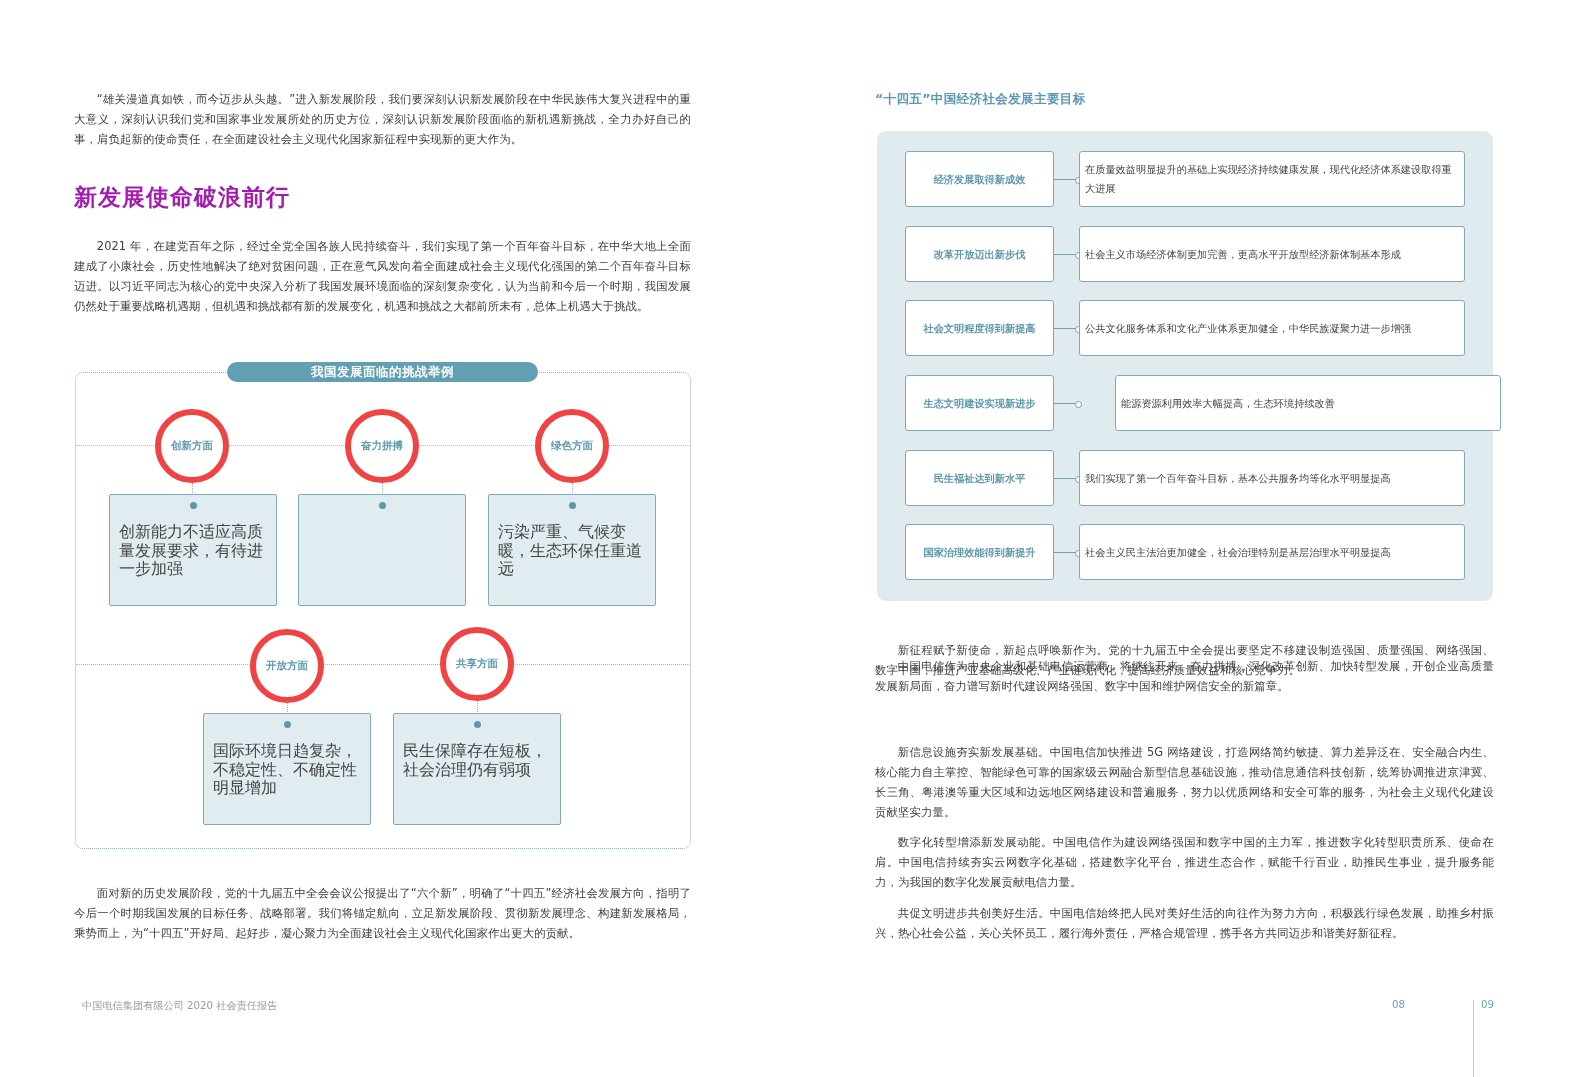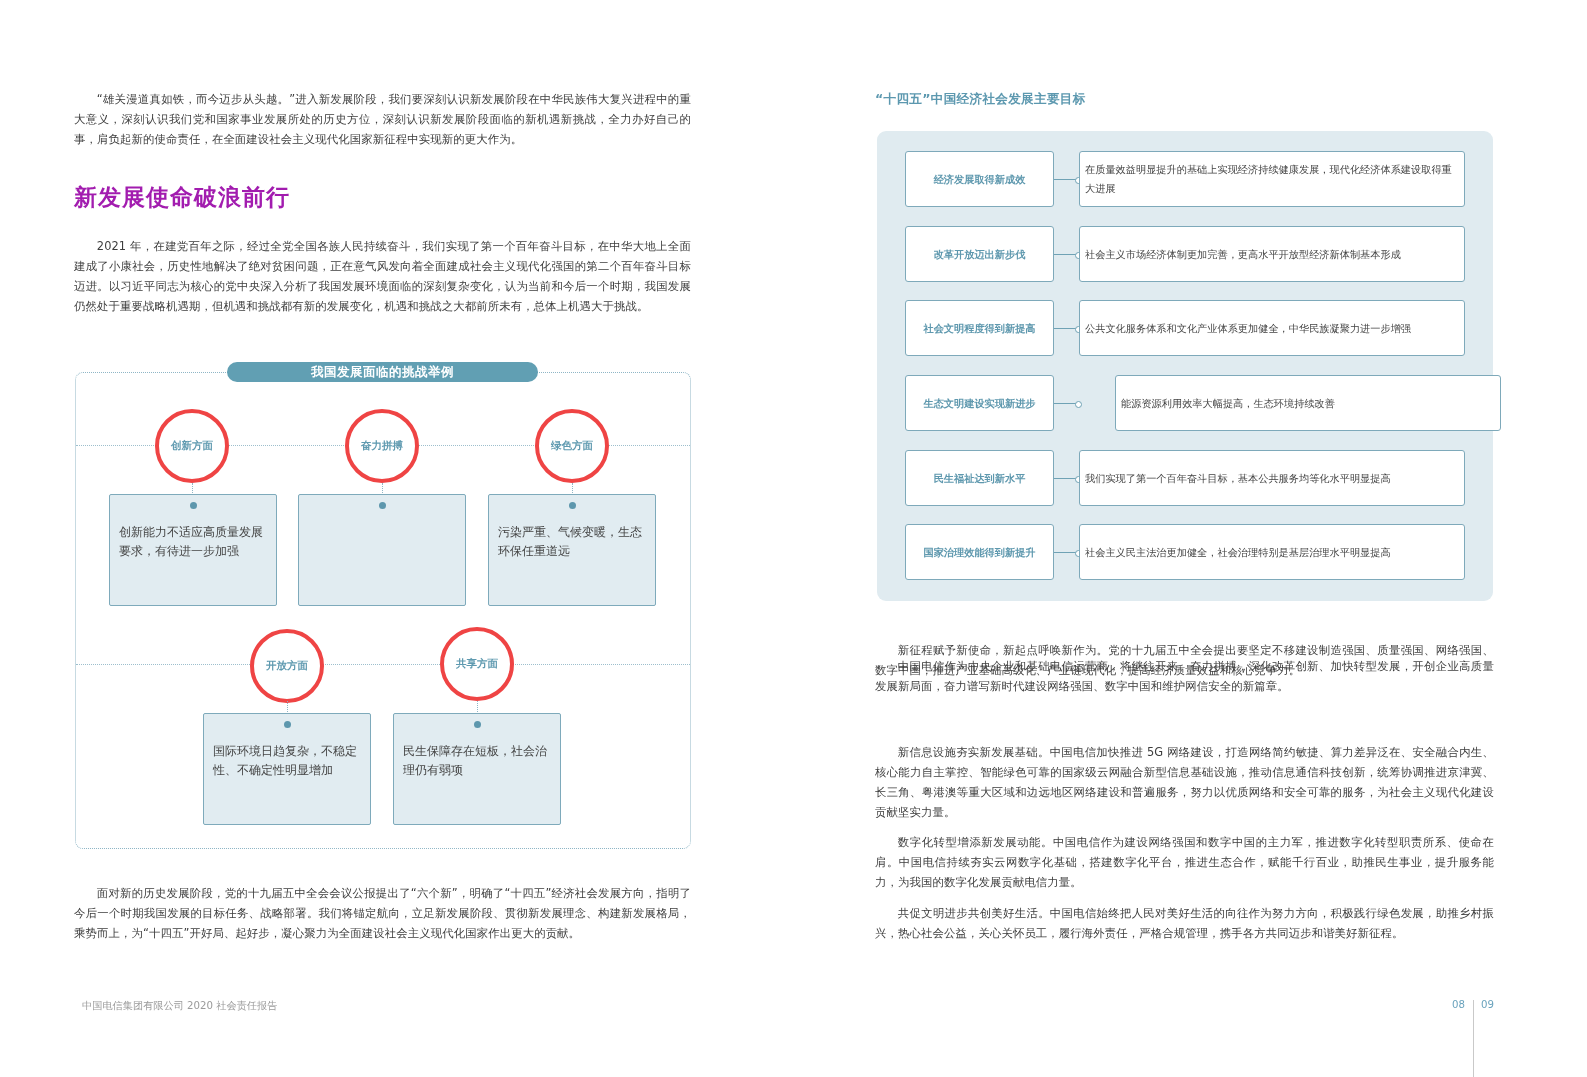--- a/index.html
+++ b/index.html
@@ -51,41 +51,41 @@
     letter-spacing: 0.5px;
   }
   .hline {
     position: absolute;
     height: 0;
     border-top: 1px dotted #9dbfcd;
   }
   .circle {
     position: absolute;
     width: 74px; height: 74px;
-    border: 4px solid #ef4444;
+    border: 6px solid #ef4444;
     border-radius: 50%;
     background: #ffffff;
     display: flex; align-items: center; justify-content: center;
     color: #5f9ab0;
     font-size: 10.5px;
     font-weight: bold;
   }
   .vline {
     position: absolute;
     width: 0;
     border-left: 1px dotted #8fb6c6;
   }
   .card {
     position: absolute;
     width: 168px; height: 112px;
     background: #e1ecf1;
     border: 1px solid #7eaabb;
     border-radius: 2px;
     padding: 28px 8px 0 9px;
-    font-size: 12px;
+    font-size: 16px;
     line-height: 18.5px;
     color: #444;
   }
   .card .dot {
     position: absolute;
     left: 50%; top: 7px;
     width: 7px; height: 7px;
     margin-left: -3.5px;
     border-radius: 50%;
     background: #5d97ad;
@@ -226,21 +226,21 @@
 </div>
 <div class="vline" style="left:477px; top:701px; height:13px;"></div>
 <div class="card" style="left:393px; top:713px;">
   <span class="dot"></span>
   <span>民生保障存在短板，社会治理仍有弱项</span>
 </div>
 
 <p class="para" style="left:74px; top:883px; width:617px;">面对新的历史发展阶段，党的十九届五中全会会议公报提出了“六个新”，明确了“十四五”经济社会发展方向，指明了今后一个时期我国发展的目标任务、战略部署。我们将锚定航向，立足新发展阶段、贯彻新发展理念、构建新发展格局，乘势而上，为“十四五”开好局、起好步，凝心聚力为全面建设社会主义现代化国家作出更大的贡献。</p>
 
 <div class="footer-text">中国电信集团有限公司 2020 社会责任报告</div>
-<div class="page-num" style="left:1452px;">08</div>
+<div class="page-num" style="left:1392px;">08</div>
 
 <div class="page page-right"></div>
 
 <h2 class="goals-title">“十四五”中国经济社会发展主要目标</h2>
 <div class="goals-panel"></div>
 
 <div class="goal-label" style="top:151px;">经济发展取得新成效</div>
 <div class="goal-connector" style="top:179px;"></div>
 <div class="goal-desc" style="top:151px;">
   <span>在质量效益明显提升的基础上实现经济持续健康发展，现代化经济体系建设取得重大进展</span>

